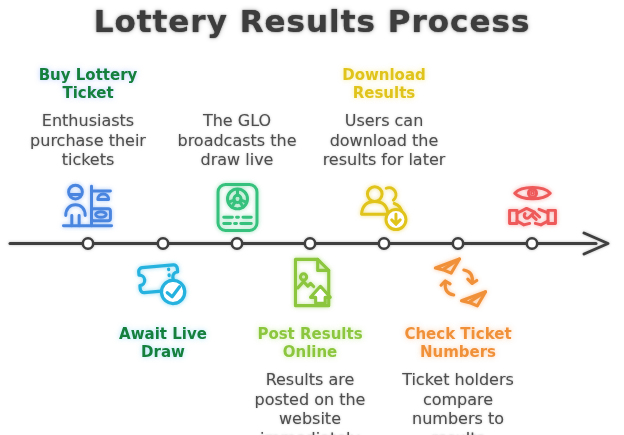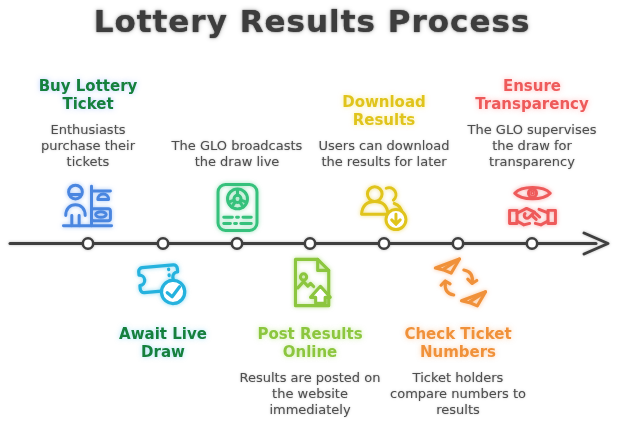--- a/index.html
+++ b/index.html
@@ -13,21 +13,21 @@
     text-shadow:0 0 1px #6d6d6d,0 0 5px #bfbfbf,0 0 2px #9a9a9a;
   }
   .col{position:absolute;display:flex;flex-direction:column;align-items:center;text-align:center;}
   .col.top{top:54px;height:116px;width:150px;justify-content:flex-end;gap:9px;}
   .col.bottom{top:326px;width:160px;gap:9px;}
   .hd{
     margin:0;font-size:15px;font-weight:bold;line-height:1.18;max-width:132px;
   }
   .col.bottom .hd{max-width:116px;}
   .desc{
-    margin:0;font-size:13px;line-height:1.22;color:#4f4f4f;max-width:132px;
+    margin:0;font-size:16px;line-height:1.22;color:#4f4f4f;max-width:132px;
     text-shadow:0 0 3px #d2d2d2,0 0 1px #bdbdbd;
   }
   .col.bottom .desc{max-width:142px;}
   .c-blue{color:#15803d;text-shadow:0 0 5px rgba(110,160,255,.5);}
   .c-green{color:#36c17c;text-shadow:0 0 5px rgba(80,220,150,.5);}
   .c-yellow{color:#e0c41c;text-shadow:0 0 5px rgba(240,220,70,.55);}
   .c-red{color:#ee5a5a;text-shadow:0 0 5px rgba(255,120,120,.5);}
   .c-cyan{color:#15803d;text-shadow:0 0 5px rgba(80,200,240,.5);}
   .c-lime{color:#8cc63f;text-shadow:0 0 5px rgba(160,220,90,.55);}
   .c-orange{color:#f0913a;text-shadow:0 0 5px rgba(250,160,80,.5);}
@@ -52,24 +52,20 @@
   <div class="col top" style="left:13px">
     <h2 class="hd c-blue">Buy Lottery Ticket</h2>
     <p class="desc">Enthusiasts purchase their tickets</p>
   </div>
   <div class="col top" style="left:162px">
     <p class="desc">The GLO broadcasts the draw live</p>
   </div>
   <div class="col top" style="left:309px">
     <h2 class="hd c-yellow">Download Results</h2>
     <p class="desc">Users can download the results for later</p>
-  </div>
-  <div class="col top" style="left:457px">
-    <h2 class="hd c-red">Ensure Transparency</h2>
-    <p class="desc">The GLO supervises the draw for transparency</p>
   </div>
 
   <div class="icon" style="left:60px;top:180px">
     <svg class="g-blue" width="55" height="55" viewBox="0 0 48 48">
       <g fill="none" stroke-width="2.6" stroke-linecap="round" stroke-linejoin="round" stroke="#4a86e0">
         <circle cx="13.5" cy="10.5" r="6"></circle>
         <path d="M8.7 12.7h9.6"></path>
         <path d="M5 31c0-6 3.8-9.5 8.5-9.5S22 25 22 31"></path>
         <path d="M10.3 31v9M16.7 31v9"></path>
         <path d="M27.5 5.5v34.5"></path>

